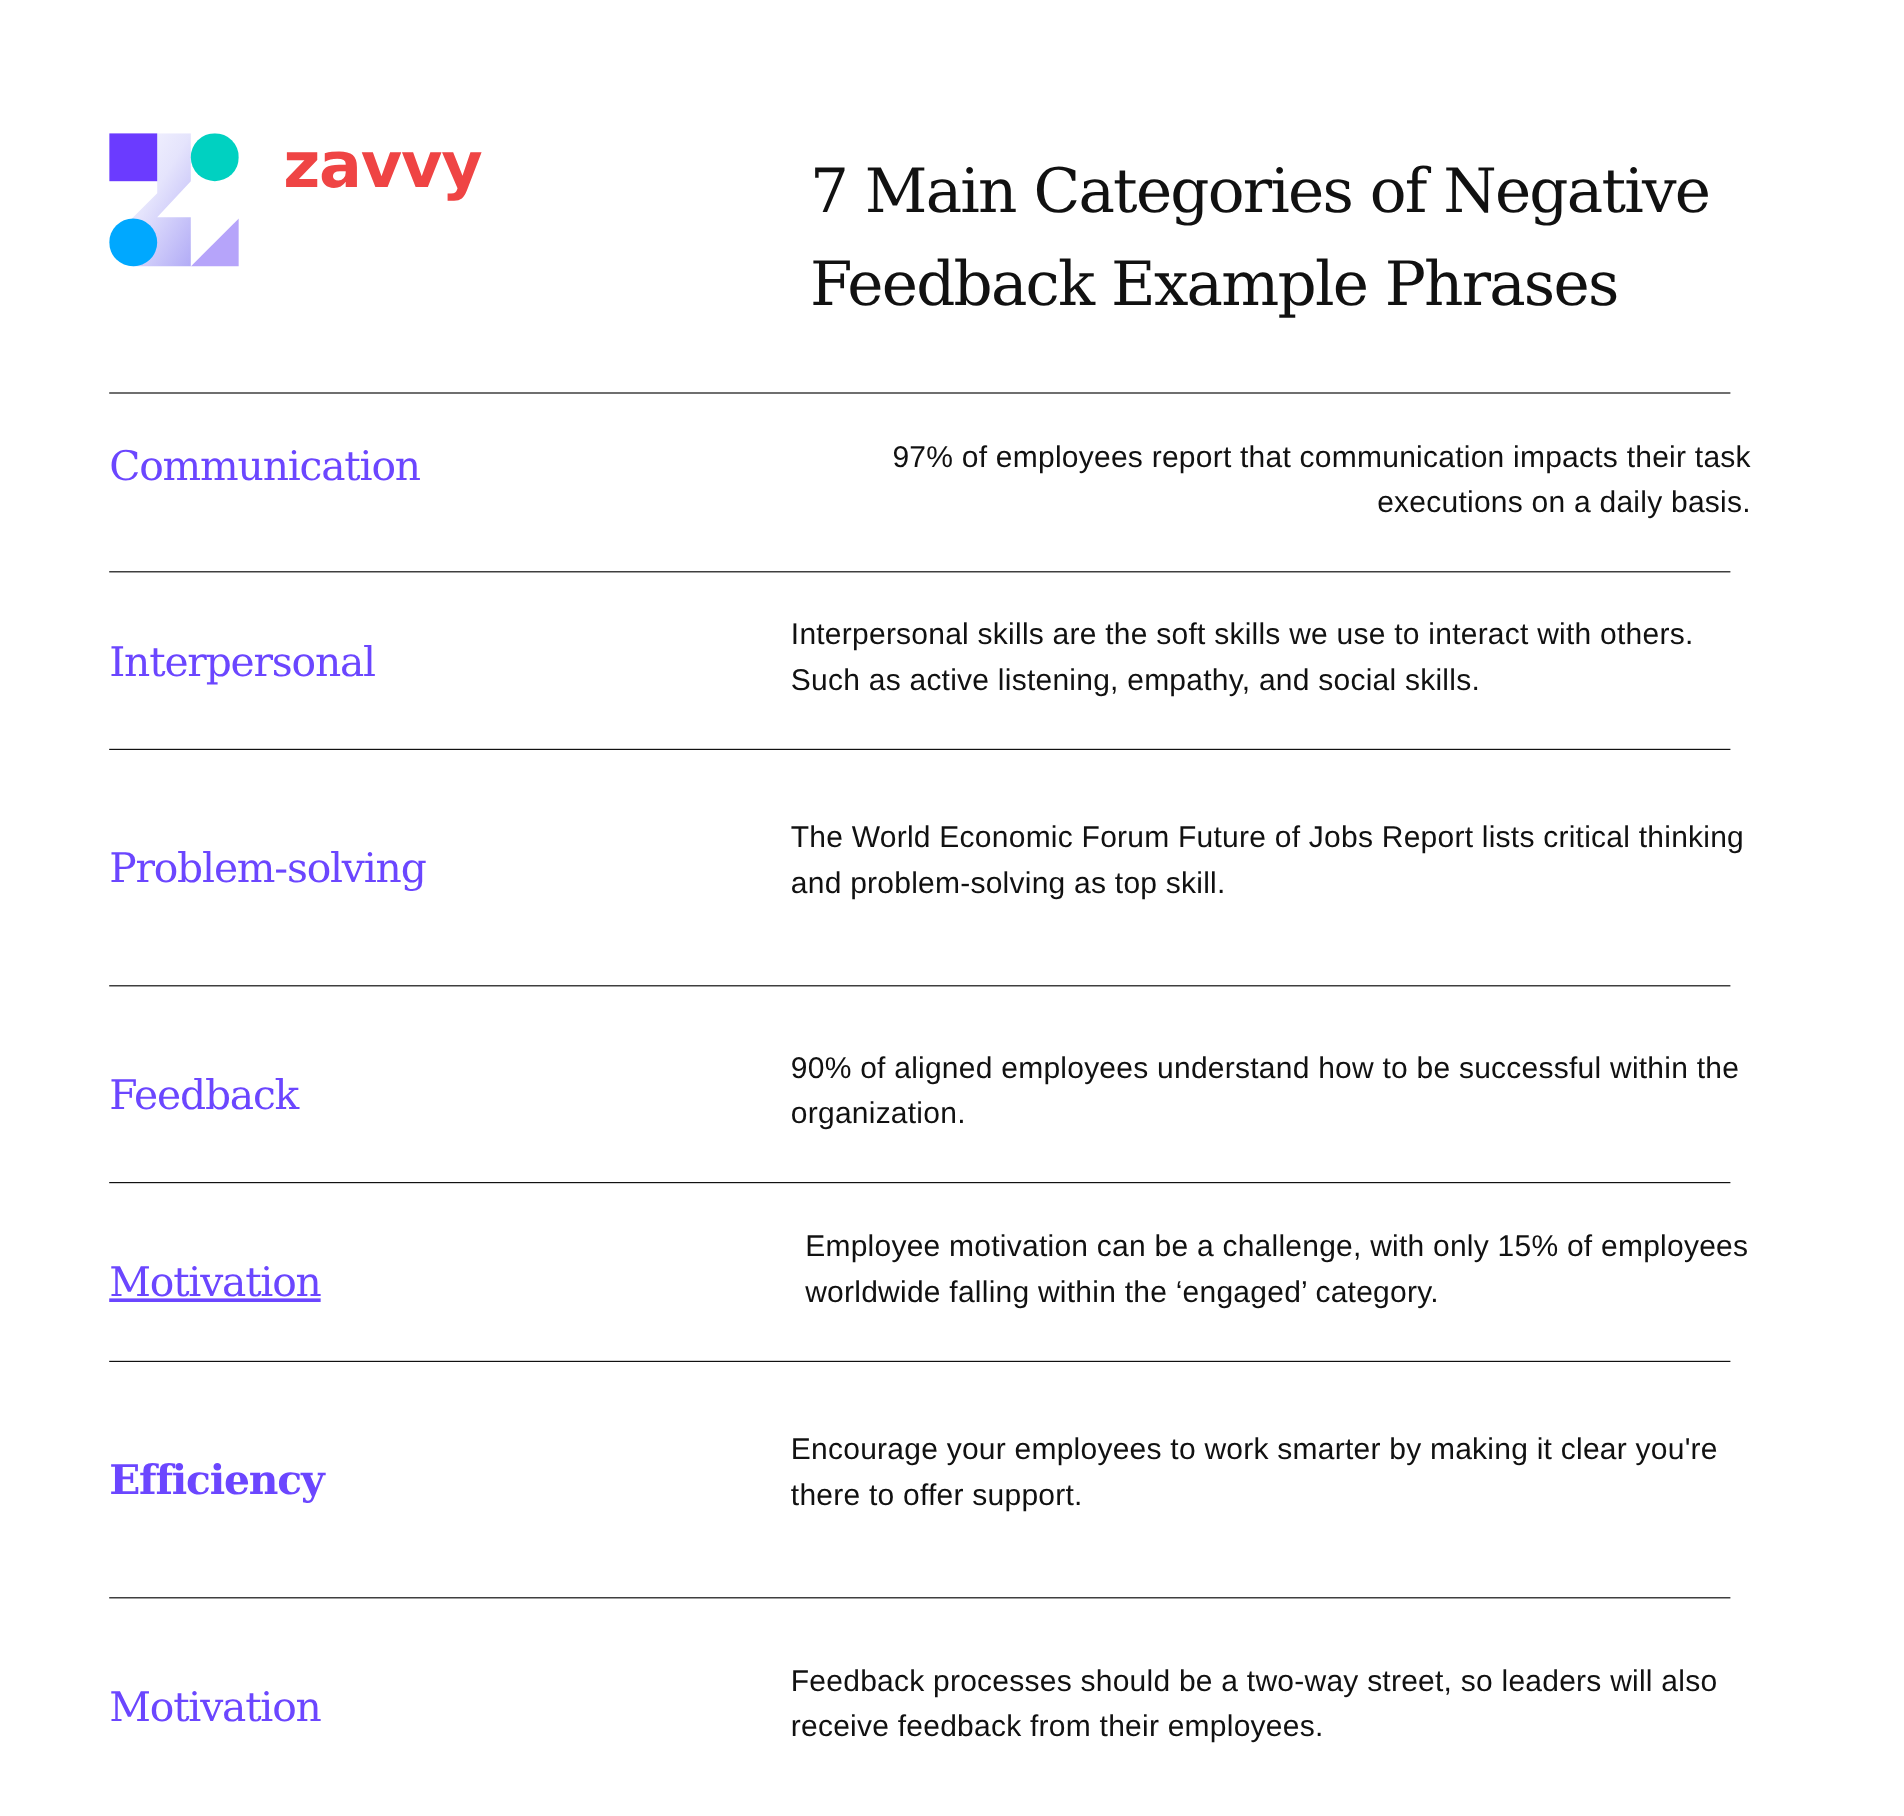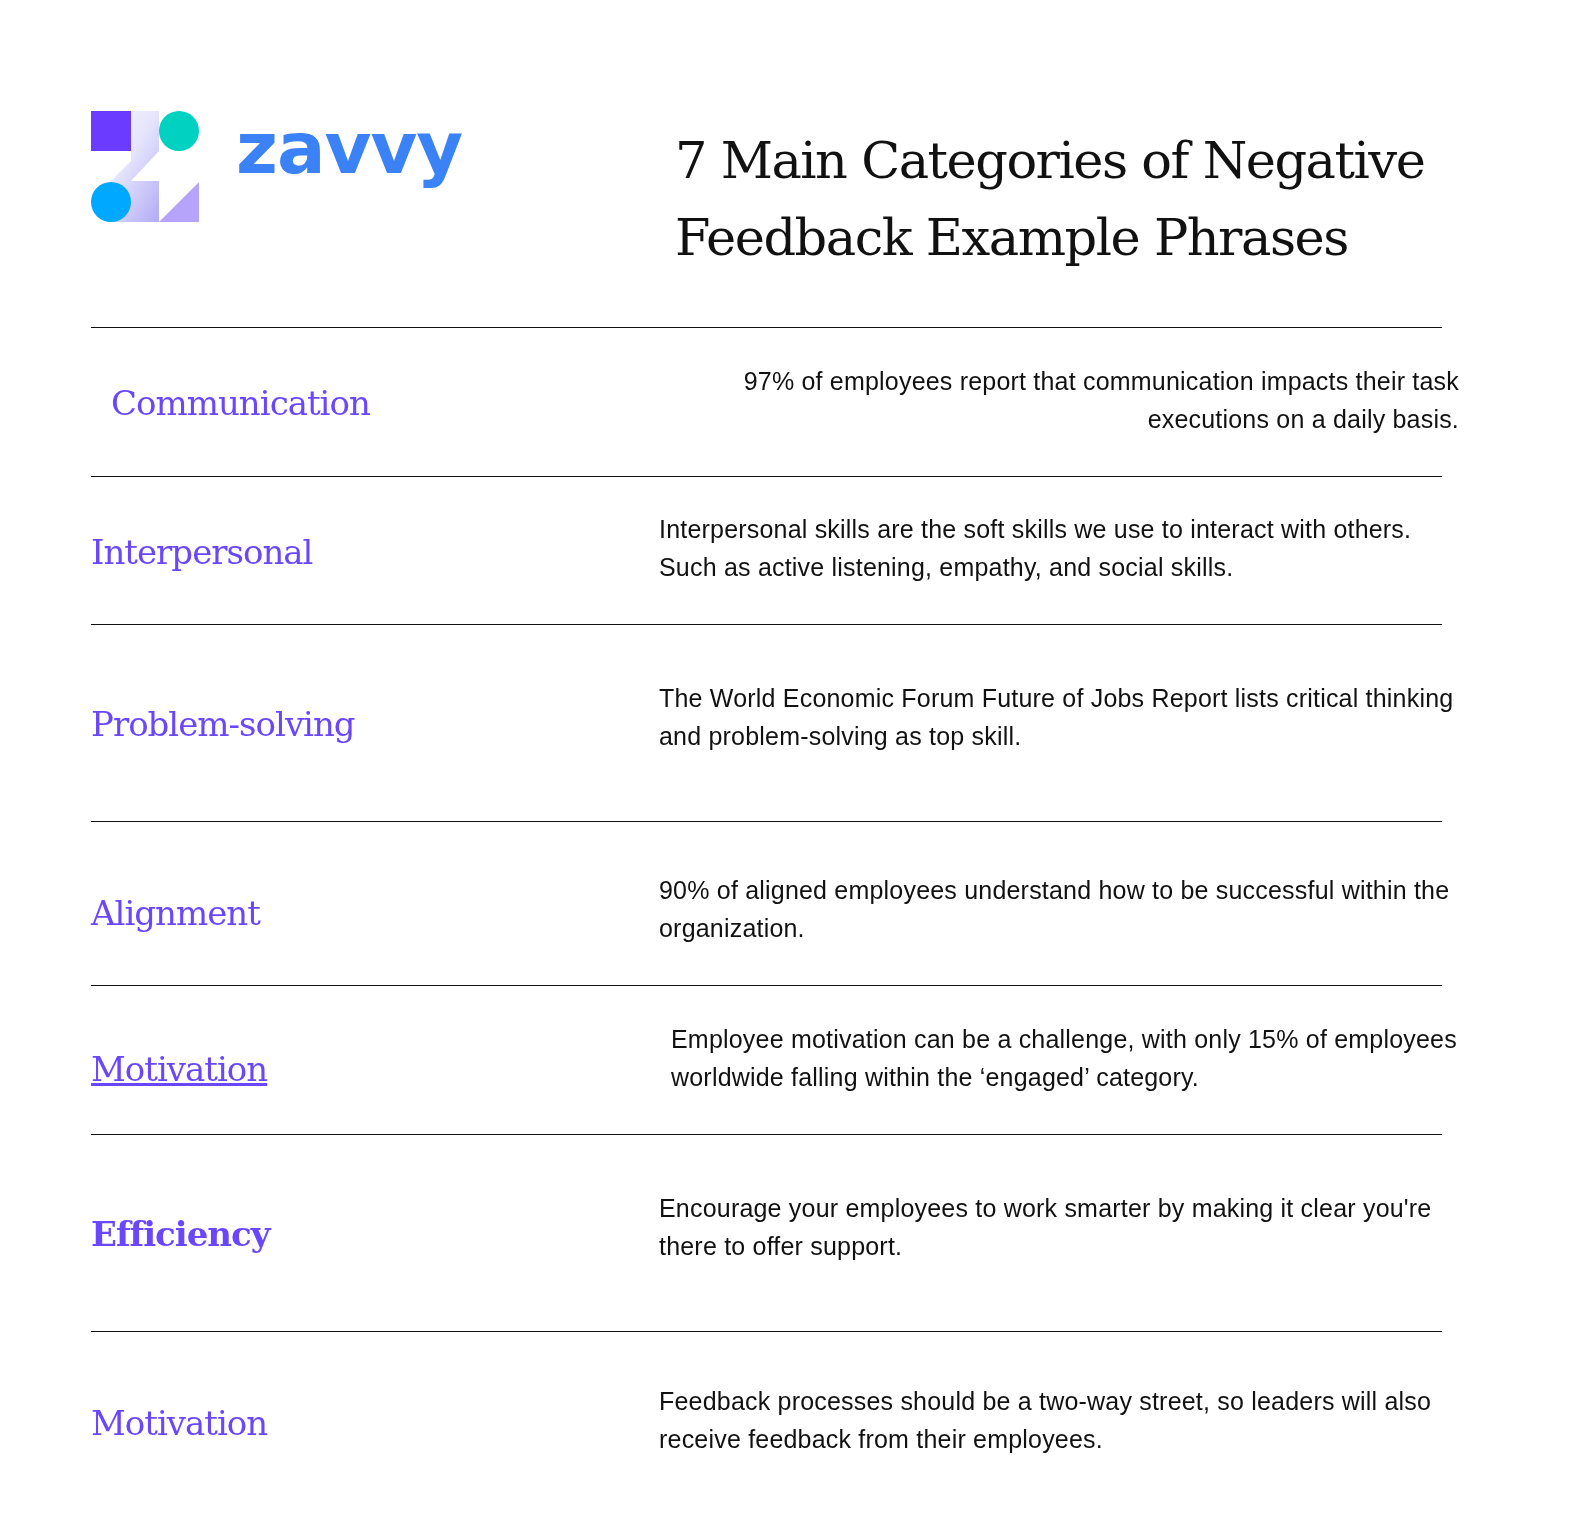--- a/index.html
+++ b/index.html
@@ -1,21 +1,21 @@
 <!DOCTYPE html>
 <html><head>
   <meta charset="utf-8">
   <style>
     html, body { margin: 0; padding: 0; background: #ffffff; }
     body { width: 1587px; height: 1513px; position: relative; overflow: hidden; }
     .logo-mark { position: absolute; left: 91px; top: 111px; width: 108px; height: 111px; }
     .wordmark {
       position: absolute; left: 236px; top: 112px;
       font-family: "DejaVu Sans", sans-serif; font-weight: bold;
-      font-size: 72px; letter-spacing: -1px; color: #3b82f6; line-height: 1;
+      font-size: 53px; letter-spacing: -1px; color: #ef4444; line-height: 1;
     }
     .title {
       position: absolute; left: 659px; top: 106px; width: 820px;
       font-family: "DejaVu Serif", serif; font-size: 51px; line-height: 77px;
       color: #111111; letter-spacing: -1.5px; font-weight: normal; margin: 16px;
     }
     .divider { position: absolute; left: 91px; width: 1351px; height: 0; border-top: 1.5px solid #111; }
     .row { position: absolute; left: 91px; width: 1351px; }
     .cat {
       position: absolute; left: 0;
@@ -57,36 +57,36 @@
 
 <div class="divider" style="top:327px;"></div>
 <div class="divider" style="top:476px;"></div>
 <div class="divider" style="top:624px;"></div>
 <div class="divider" style="top:821px;"></div>
 <div class="divider" style="top:985px;"></div>
 <div class="divider" style="top:1134px;"></div>
 <div class="divider" style="top:1331px;"></div>
 
 <div class="row" style="top:328px;">
-  <div class="cat" style="top:58px;margin-left:20px;">Communication</div>
+  <div class="cat" style="top:44px;">Communication</div>
   <div class="desc" style="top:34px;text-align:right;">97% of employees report that communication impacts their task executions on a daily basis.</div>
 </div>
 
 <div class="row" style="top:477px;">
   <div class="cat" style="top:58px;">Interpersonal</div>
   <div class="desc" style="top:33px;">Interpersonal skills are the soft skills we use to interact with others. Such as active listening, empathy, and social skills.</div>
 </div>
 
 <div class="row" style="top:625px;">
   <div class="cat" style="top:82px;">Problem-solving</div>
   <div class="desc" style="top:54px;">The World Economic Forum Future of Jobs Report lists critical thinking and problem-solving as top skill.</div>
 </div>
 
 <div class="row" style="top:822px;">
-  <div class="cat" style="top:74px;">Alignment</div>
+  <div class="cat" style="top:74px;">Feedback</div>
   <div class="desc" style="top:49px;">90% of aligned employees understand how to be successful within the organization.</div>
 </div>
 
 <div class="row" style="top:986px;">
   <div class="cat" style="top:66px;text-decoration:underline;">Motivation</div>
   <div class="desc" style="top:34px;margin-left:12px;">Employee motivation can be a challenge, with only 15% of employees worldwide falling within the ‘engaged’ category.</div>
 </div>
 
 <div class="row" style="top:1135px;">
   <div class="cat" style="top:82px;font-weight:bold;">Efficiency</div>

